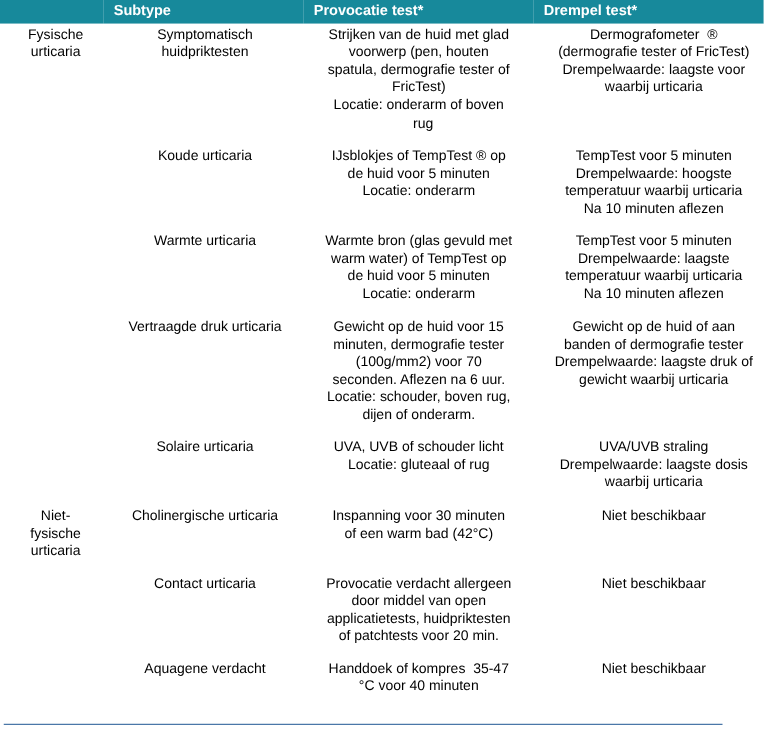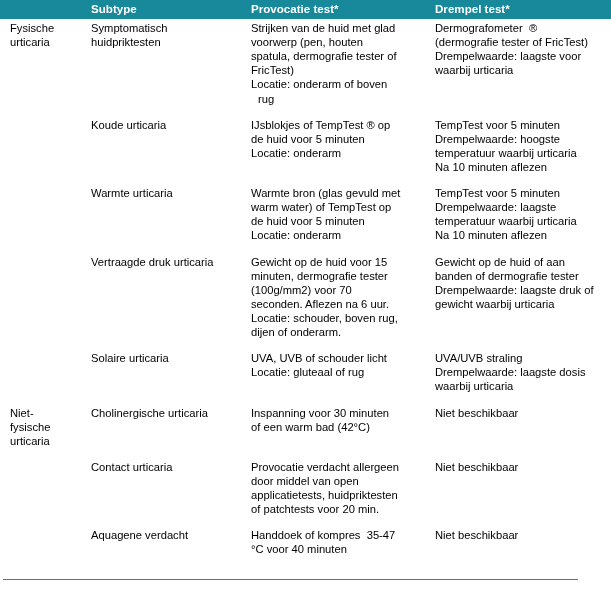--- a/index.html
+++ b/index.html
@@ -77,20 +77,21 @@
   }
   td.cell-drempel {
     padding-left: 8px;
     padding-right: 0;
   }
 
   
   tbody tr.data-row > td {
     padding-top: 3px;
     padding-bottom: 9px;
+    text-align: center;
   }
   tbody tr.data-row.first-row > td {
     padding-top: 2px;
   }
   tbody tr.data-row.last-row > td {
     padding-bottom: 12px;
   }
 
   .line {
     display: block;

